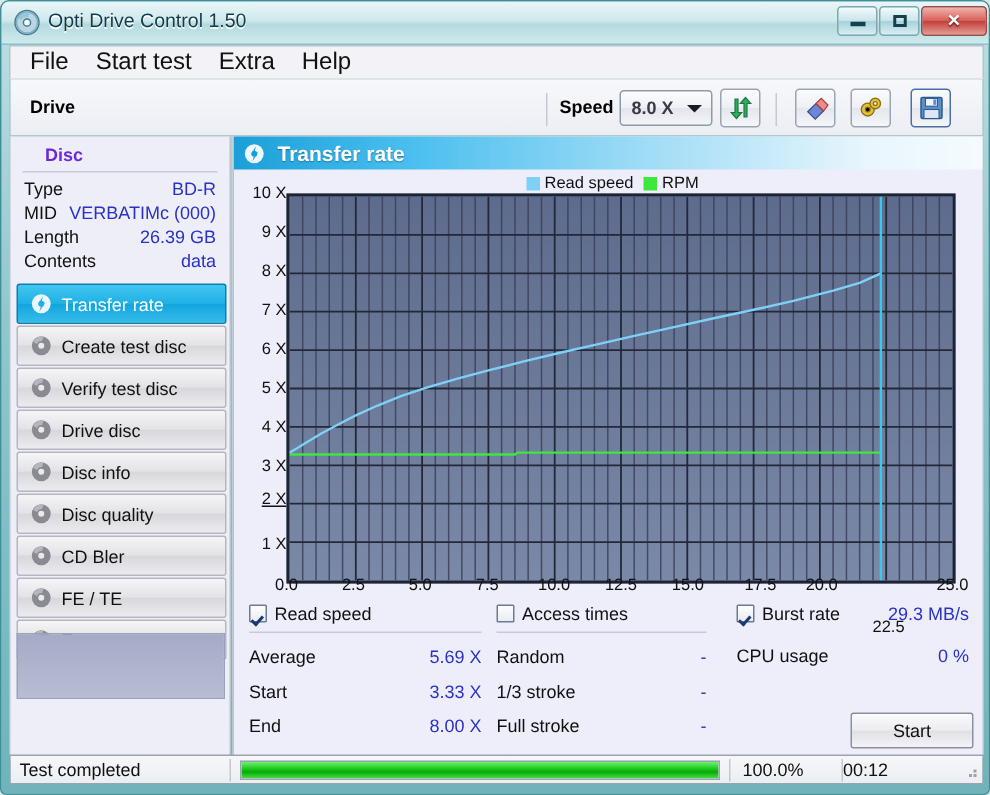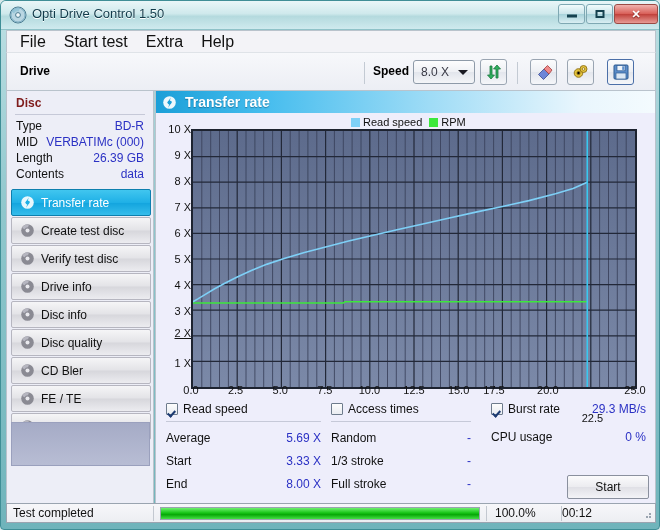--- a/index.html
+++ b/index.html
@@ -78,37 +78,37 @@
   .drive-txt{position:absolute;left:27px;top:4px;font-size:12px;color:#15151f;white-space:nowrap;}
   .combo-arrow{
     position:absolute;right:7px;top:9px;width:0;height:0;
     border-left:5px solid transparent;border-right:5px solid transparent;
     border-top:5px solid #1a1a22;
   }
   .sep{position:absolute;width:1px;height:22px;background:#c3cad3;top:9px;}
   .speed-combo{
     position:absolute;left:406px;top:7px;width:62px;height:24px;
     background:linear-gradient(180deg,#fdfdfe 0%,#eef0f4 50%,#e2e5ec 51%,#f4f5f8 100%);
-    border:1px solid #8e9aa8;border-radius:3px;box-sizing:border-box;
+    border:1px solid #8e9aa8;border-radius:3px;box-sizing:border-box;font-weight:bold;
   }
   .speed-txt{position:absolute;left:7px;top:4px;font-size:12px;color:#3a3a46;}
   .tbbtn{
     position:absolute;top:6px;width:27px;height:26px;
     background:linear-gradient(180deg,#fbfcfd 0%,#edeff3 50%,#e3e6ed 51%,#f5f6f9 100%);
     border:1px solid #9aa5b2;border-radius:3px;box-sizing:border-box;
   }
   .tbbtn svg{position:absolute;left:50%;top:50%;transform:translate(-50%,-50%);}
   
   .sidebar{
     position:absolute;left:5px;top:90px;width:148px;height:414px;
     background:#edeef7;border:1px solid #b9c3cc;border-top:none;
     box-sizing:border-box;
   }
   .disc-head{
-    font-weight:bold;font-size:12px;color:#7f1d1d;padding:5px 0 3px 9px;
+    font-weight:bold;font-size:12px;color:#6d28d9;padding:5px 0 3px 23px;
   }
   .disc-rule{height:1px;background:#c6c9d8;margin:1px 8px 3px 8px;}
   .disc-row{
     display:flex;justify-content:space-between;padding:1px 9px;font-size:12px;
   }
   .disc-k{color:#111;}
   .disc-v{color:#2b31c4;}
   .navlist{margin-top:7px;}
   .nav{
     position:relative;height:27px;margin:0 2px 1px 4px;
@@ -356,21 +356,21 @@
         <span class="nav-lbl">Verify test disc</span>
       </div>
       <div class="nav">
         <span class="nav-ico">
           <svg width="15" height="15" viewBox="0 0 15 15">
               <circle cx="7.5" cy="7.5" r="6.3" fill="#8a8a93"></circle>
               <circle cx="7.5" cy="7.5" r="2" fill="#e9e9ee"></circle>
               <path d="M2.2 5 A6.3 6.3 0 0 1 9 1.4 L8 4.3 A3.5 3.5 0 0 0 4.6 6.3 Z" fill="#b6b6c0"></path>
             </svg>
         </span>
-        <span class="nav-lbl">Drive info</span>
+        <span class="nav-lbl">Drive disc</span>
       </div>
       <div class="nav">
         <span class="nav-ico">
           <svg width="15" height="15" viewBox="0 0 15 15">
               <circle cx="7.5" cy="7.5" r="6.3" fill="#8a8a93"></circle>
               <circle cx="7.5" cy="7.5" r="2" fill="#e9e9ee"></circle>
               <path d="M2.2 5 A6.3 6.3 0 0 1 9 1.4 L8 4.3 A3.5 3.5 0 0 0 4.6 6.3 Z" fill="#b6b6c0"></path>
             </svg>
         </span>
         <span class="nav-lbl">Disc info</span>
@@ -532,21 +532,21 @@
         </svg>
       </div>
 
       <div class="xlab" style="left:35px;">0.0</div>
       <div class="xlab" style="left:79.6px;">2.5</div>
       <div class="xlab" style="left:124.2px;">5.0</div>
       <div class="xlab" style="left:168.8px;">7.5</div>
       <div class="xlab" style="left:213.4px;">10.0</div>
       <div class="xlab" style="left:258px;">12.5</div>
       <div class="xlab" style="left:302.6px;">15.0</div>
-      <div class="xlab" style="left:338px;">17.5</div>
+      <div class="xlab" style="left:351px;">17.5</div>
       <div class="xlab" style="left:391.8px;">20.0</div>
       <div class="xlab" style="left:436.4px;margin-top:28px;">22.5</div>
       <div class="xlab" style="left:479px;">25.0</div>
 
     </div>
 
     <div class="stats">
 
       <div class="col" style="left:10px;width:155px;">
         <div class="chk-row">

